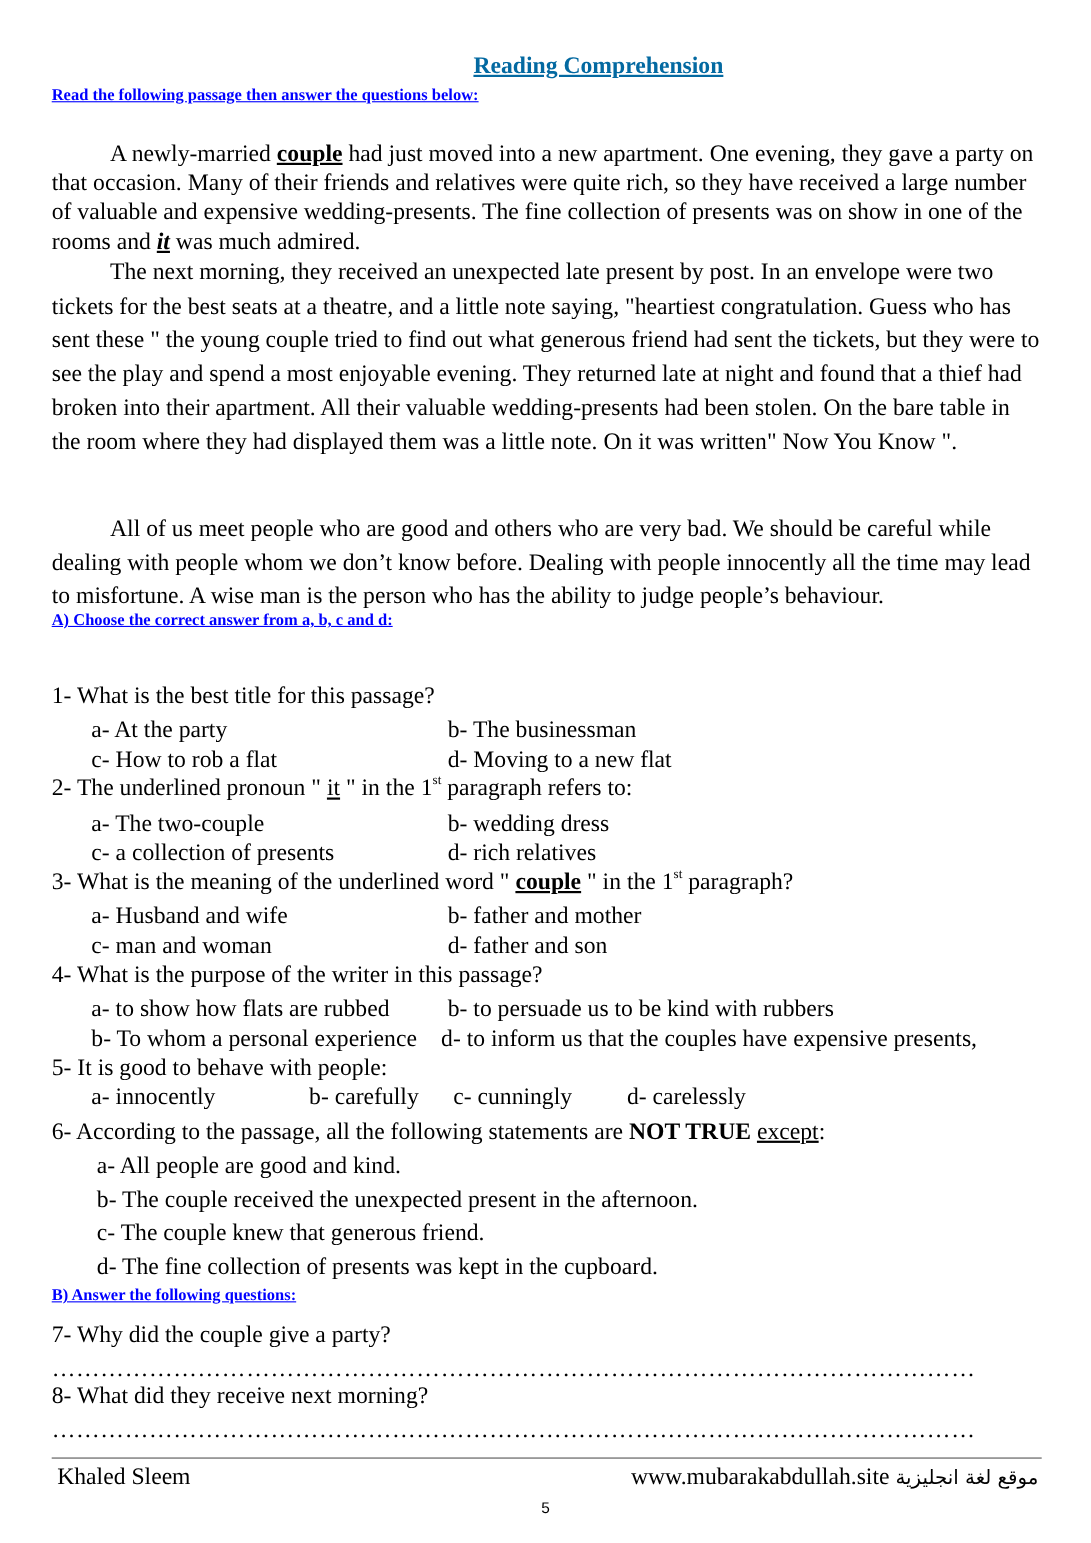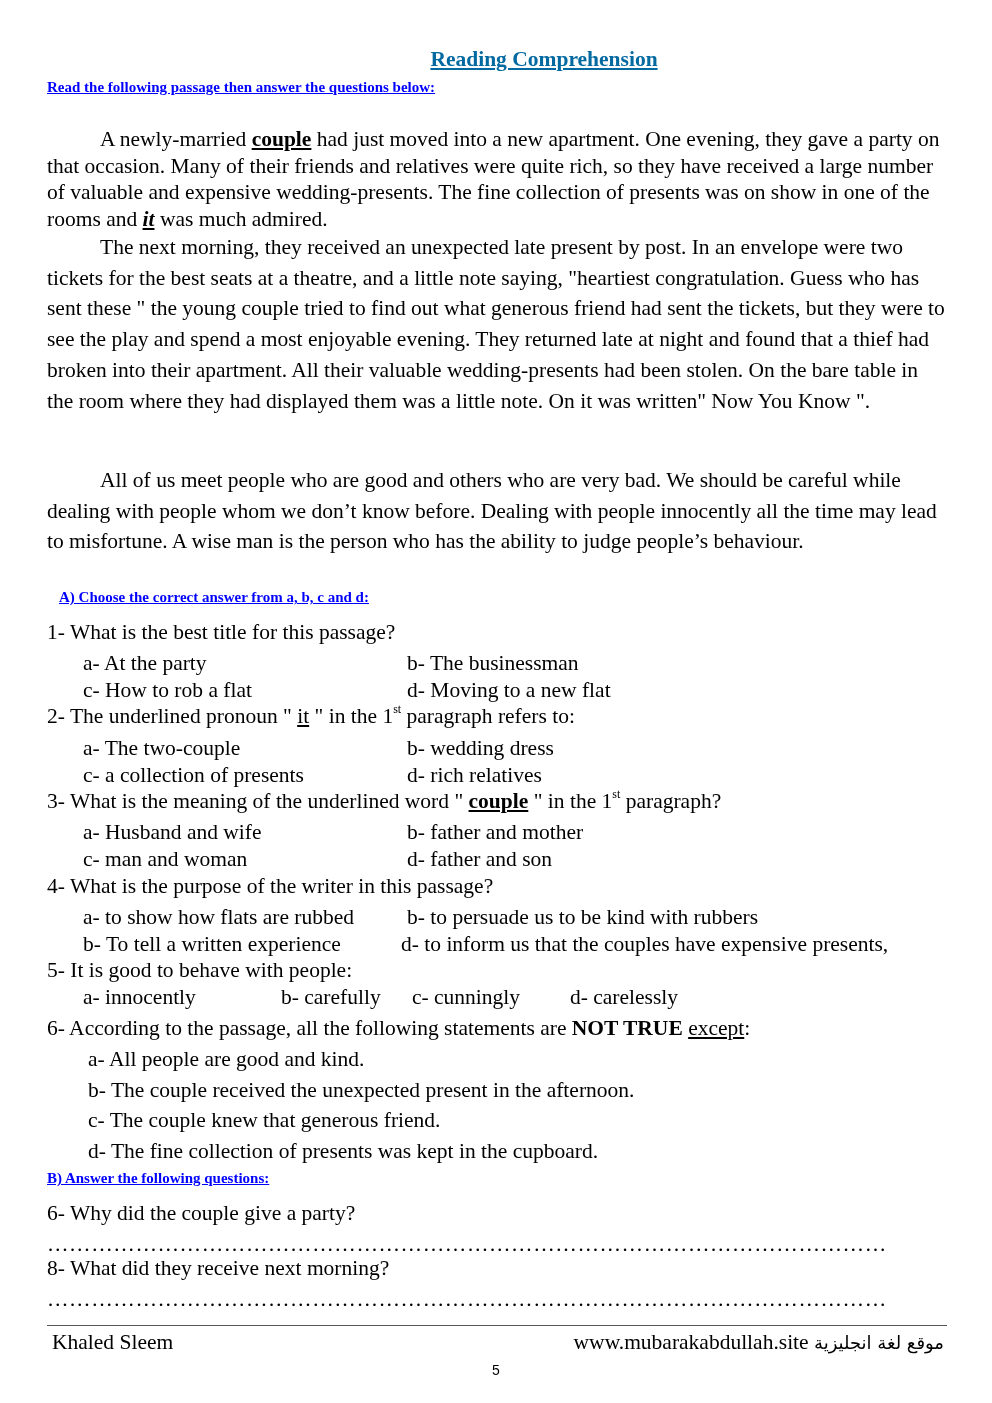--- a/index.html
+++ b/index.html
@@ -37,21 +37,21 @@
 
 <div class="abs title">Reading Comprehension</div>
 <div class="abs blue-head" style="top:79px;">Read the following passage then answer the questions below:</div>
 
 <div class="abs para p1"><span class="indent"></span><span>A newly-married </span><span class="b u">couple</span><span> had just moved into a new apartment. One evening, they gave a party on that occasion. Many of their friends and relatives were quite rich, so they have received a large number of valuable and expensive wedding-presents. The fine collection of presents was on show in one of the rooms and </span><span class="bi">it</span><span> was much admired.</span></div>
 
 <div class="abs para p2"><span class="indent"></span><span>The next morning, they received an unexpected late present by post. In an envelope were two tickets for the best seats at a theatre, and a little note saying, "heartiest congratulation. Guess who has sent these " the young couple tried to find out what generous friend had sent the tickets, but they were to see the play and spend a most enjoyable evening. They returned late at night and found that a thief had broken into their apartment. All their valuable wedding-presents had been stolen. On the bare table in the room where they had displayed them was a little note. On it was written" Now You Know ".</span></div>
 
 <div class="abs para p3"><span class="indent"></span><span>All of us meet people who are good and others who are very bad. We should be careful while dealing with people whom we don’t know before. Dealing with people innocently all the time may lead to misfortune. A wise man is the person who has the ability to judge people’s behaviour.</span></div>
 
-<div class="abs blue-head" style="top:589px;margin-left:12px;">A) Choose the correct answer from a, b, c and d: </div>
+<div class="abs blue-head" style="top:556px;">A) Choose the correct answer from a, b, c and d: </div>
 
 <div class="abs q" style="top:620px;">1- What is the best title for this passage?</div>
 <div class="abs opt" style="left:83px; top:651px;">a-  At the party</div>
 <div class="abs opt" style="left:407px; top:651px;">b- The businessman</div>
 <div class="abs opt" style="left:83px; top:678px;">c- How to rob a flat</div>
 <div class="abs opt" style="left:407px; top:678px;">d- Moving to a new flat</div>
 
 <div class="abs q" style="top:704px;"><span>2- The underlined pronoun " </span><span class="u">it</span><span> " in the 1</span><sup>st</sup><span> paragraph refers to:</span></div>
 <div class="abs opt" style="left:83px; top:736px;">a-  The two-couple</div>
 <div class="abs opt" style="left:407px; top:736px;">b- wedding dress</div>
@@ -60,37 +60,37 @@
 
 <div class="abs q" style="top:789px;text-align:right;"><span>3- What is the meaning of the underlined word " </span><span class="b u">couple</span><span> " in the 1</span><sup>st</sup><span> paragraph?</span></div>
 <div class="abs opt" style="left:83px; top:820px;">a-  Husband and wife</div>
 <div class="abs opt" style="left:407px; top:820px;">b- father and mother</div>
 <div class="abs opt" style="left:83px; top:847px;">c- man and woman</div>
 <div class="abs opt" style="left:407px; top:847px;">d- father and son</div>
 
 <div class="abs q" style="top:874px;">4- What is the purpose of the writer in this passage?</div>
 <div class="abs opt" style="left:83px; top:905px;">a- to show how flats are rubbed</div>
 <div class="abs opt" style="left:407px; top:905px;">b- to persuade us to be kind with rubbers</div>
-<div class="abs opt" style="left:83px; top:932px;">b-  To tell a written experience</div>
+<div class="abs opt" style="left:83px; top:932px;">b-  To whom a personal experience</div>
 <div class="abs opt" style="left:401px; top:932px;">d- to inform us that the couples have expensive presents,</div>
 
 <div class="abs q" style="top:958px;">5- It is good to behave with people:</div>
 <div class="abs opt" style="left:83px; top:985px;">a- innocently</div>
 <div class="abs opt" style="left:281px; top:985px;">b- carefully</div>
 <div class="abs opt" style="left:412px; top:985px;">c- cunningly</div>
 <div class="abs opt" style="left:570px; top:985px;">d- carelessly</div>
 
 <div class="abs q" style="top:1016px;"><span>6- According to the passage, all the following statements are </span><span class="b">NOT TRUE</span><span> </span><span class="u">except</span><span>:</span></div>
 <div class="abs opt" style="left:88px; top:1047px;">a- All people are good and kind.</div>
 <div class="abs opt" style="left:88px; top:1078px;">b- The couple received the unexpected present in the afternoon.</div>
 <div class="abs opt" style="left:88px; top:1108px;">c- The couple knew that generous friend.</div>
 <div class="abs opt" style="left:88px; top:1139px;">d- The fine collection of presents was kept in the cupboard.</div>
 
 <div class="abs blue-head" style="top:1170px;">B) Answer the following questions: </div>
-<div class="abs q" style="top:1201px;">6- Why did the couple give a party?</div>
+<div class="abs q" style="top:1201px;">7- Why did the couple give a party?</div>
 <div class="abs dots" style="top:1232px;">……………………………………………………………………………………………………</div>
 <div class="abs q" style="top:1256px;">8- What did they receive next morning?</div>
 <div class="abs dots" style="top:1287px;">……………………………………………………………………………………………………</div>
 
 <div class="rule"></div>
 <div class="abs footer-left">Khaled Sleem</div>
 <div class="abs footer-right"><span>www.mubarakabdullah.site</span> <span dir="rtl" style="font-family:&quot;DejaVu Sans&quot;, sans-serif; font-size:18px;">موقع لغة انجليزية</span></div>
 <div class="abs page-num">5</div>
 
 </body></html>

